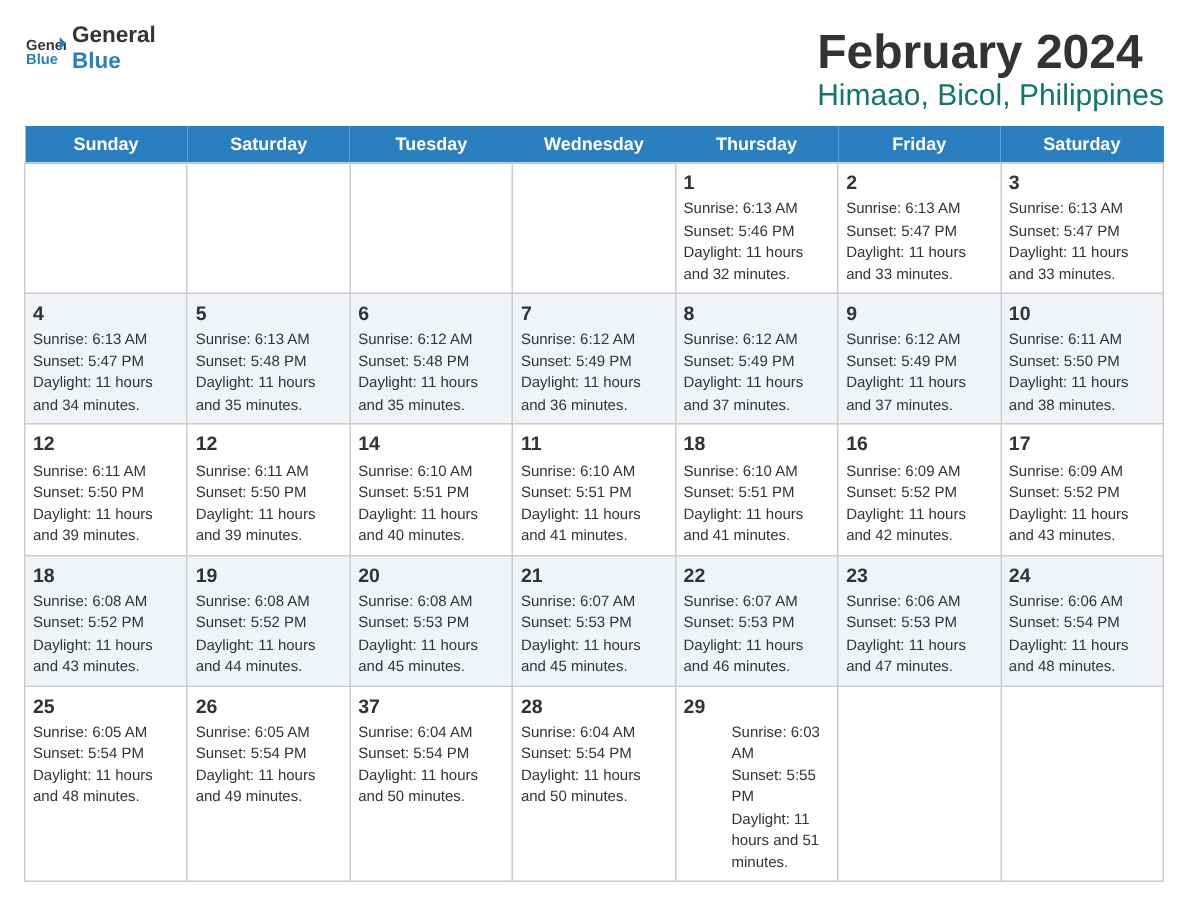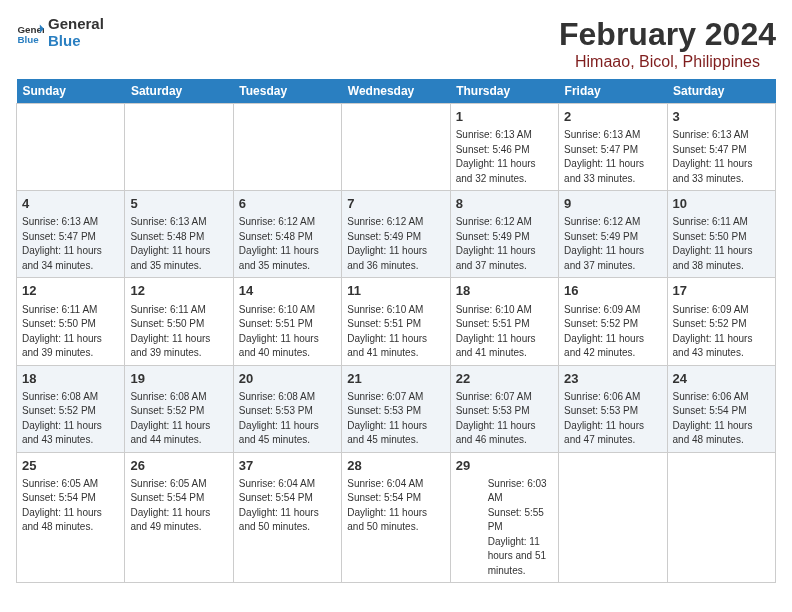--- a/index.html
+++ b/index.html
@@ -19,41 +19,41 @@
     .logo {
       display: flex;
       align-items: center;
       gap: 4px;
     }
     .logo-icon {
       width: 28px;
       height: 28px;
     }
     .title-block {
-      text-align: center;
+      text-align: left;
     }
     .title-block h1 {
       font-size: 32px;
       font-weight: bold;
       color: #333;
     }
     .title-block h2 {
-      font-size: 16px;
-      color: #7f1d1d;
+      font-size: 20px;
+      color: #0f766e;
       font-weight: normal;
     }
     table {
       width: 100%;
       border-collapse: collapse;
       font-size: 10.5px;
     }
     thead tr th {
       background-color: #2a7fc1;
       color: #fff;
-      text-align: left;
+      text-align: center;
       padding: 5px 6px;
       font-size: 12px;
     }
     tbody tr td {
       border: 1px solid #ccc;
       vertical-align: top;
       padding: 4px 5px;
       width: calc(100% / 7);
       min-height: 80px;
       color: #333;

